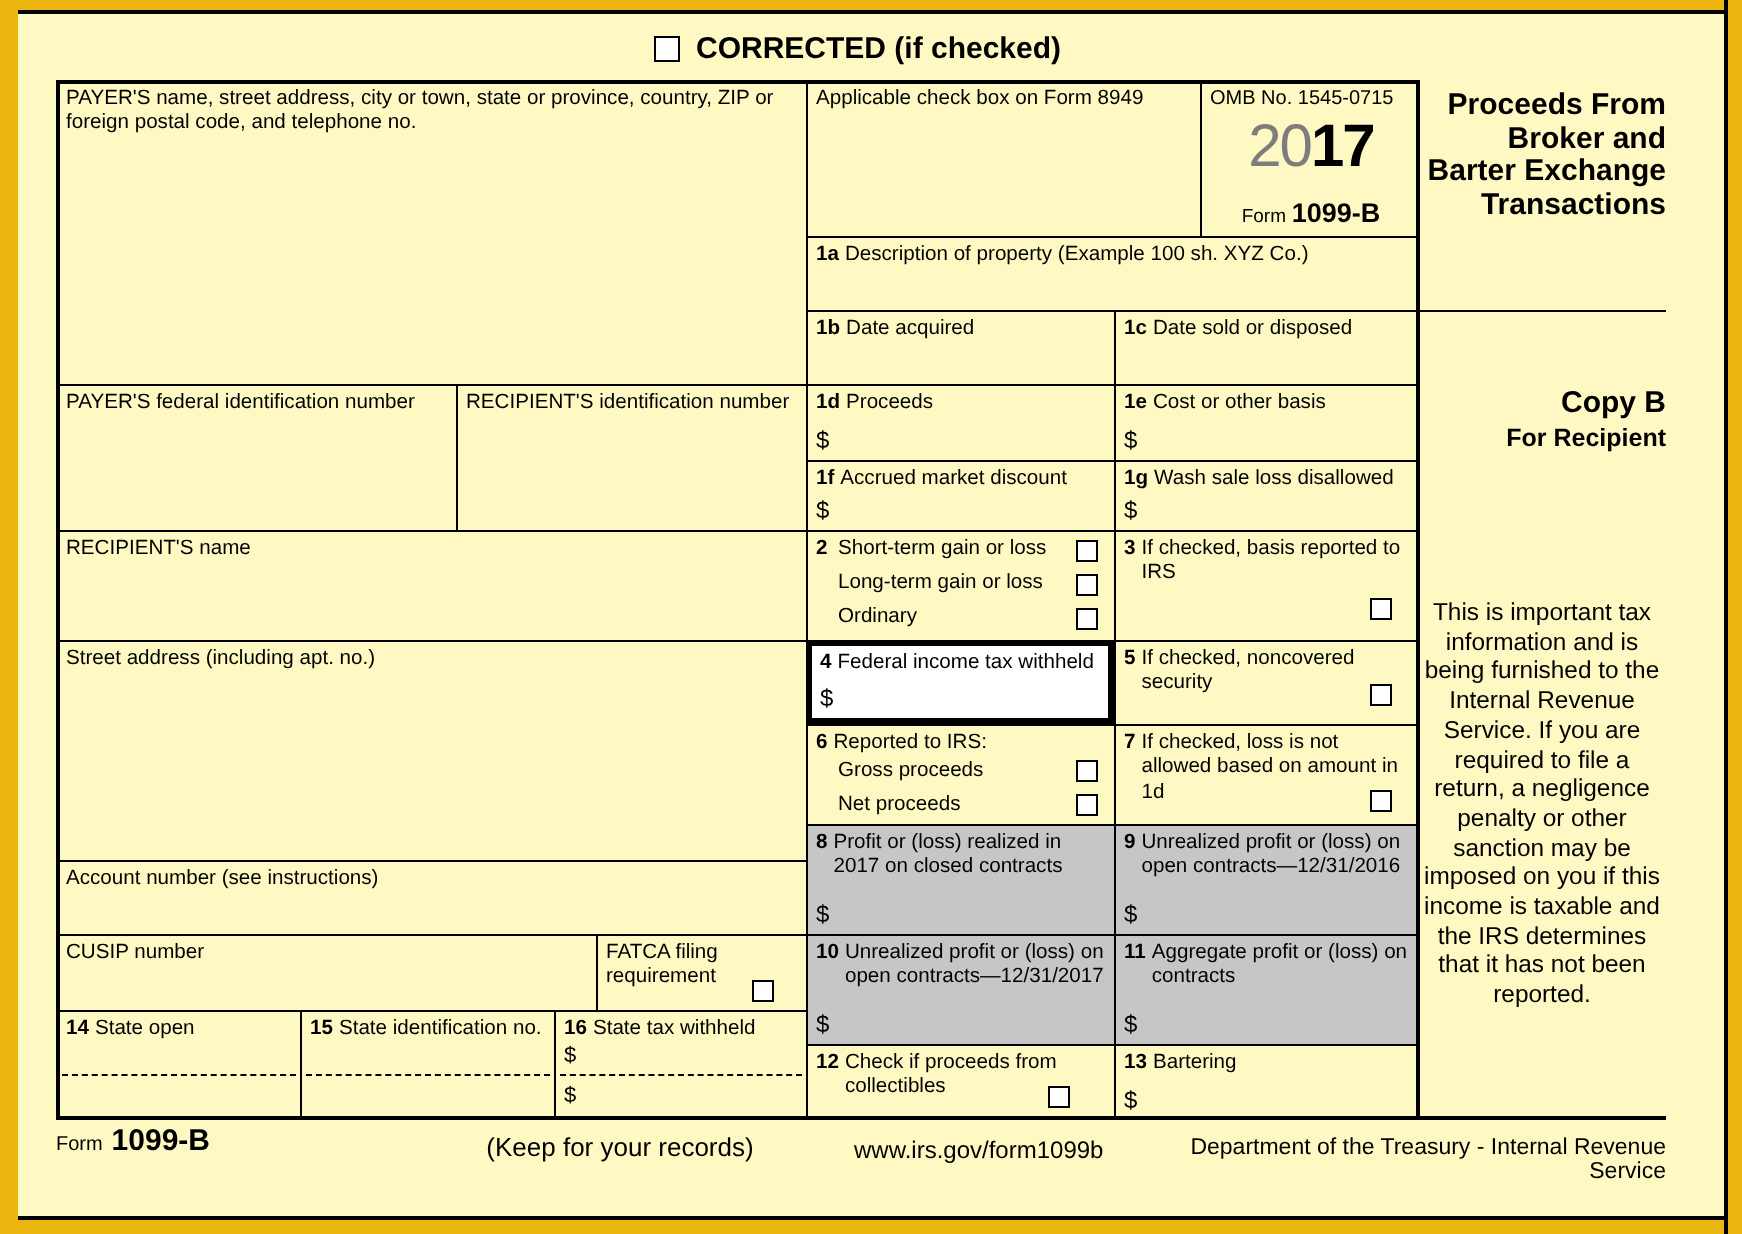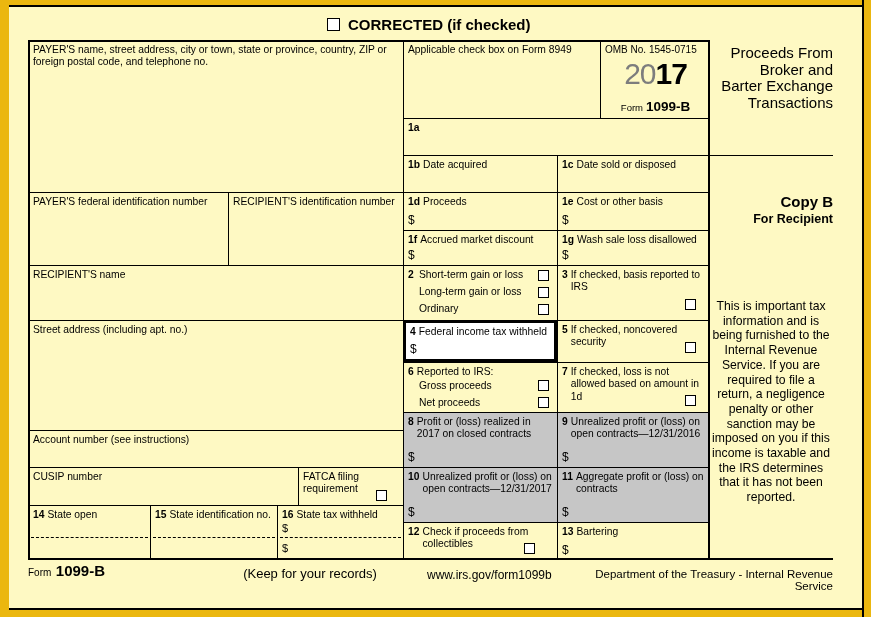--- a/index.html
+++ b/index.html
@@ -19,21 +19,21 @@
   .dollar { position:absolute; left:4px; bottom:3px; font-size:12px; }
   .cb { position:absolute; width:11px; height:11px; border:1.5px solid #000; background:#fff; }
   .opt { position:absolute; left:15px; white-space:nowrap; }
   .dashline { position:absolute; left:2px; right:2px; top:31px; border-top:1.5px dashed #000; }
   .outline { position:absolute; left:28px; top:40px; width:682px; height:520px;
              border:2px solid #000; z-index:10; pointer-events:none; }
   .hline { position:absolute; background:#000; z-index:10; }
   .box4 { border:3px solid #000 !important; z-index:11; background:#fff; }
   .corrected-label { position:absolute; font-size:15px; font-weight:700; }
   .right-title { position:absolute; left:710px; width:123px; text-align:right;
-                 font-size:15px; font-weight:400; line-height:16.5px; }
+                 font-size:15px; font-weight:700; line-height:16.5px; }
   .copy-b { position:absolute; left:710px; width:123px; text-align:right; font-size:15px; font-weight:700; }
   .for-recipient { position:absolute; left:710px; width:123px; text-align:right; font-size:12.5px; font-weight:700; }
   .notice { position:absolute; left:709px; width:124px; text-align:center; font-size:12.2px; line-height:14.7px; }
   .omb-no { font-size:10px; text-align:left; }
   .year { text-align:center; margin-top:3px; font-size:30px; letter-spacing:-1px; line-height:30px; }
   .y20 { color:#7d7d7d; font-weight:400; }
   .y17 { color:#000; font-weight:800; }
   .form-id { position:absolute; bottom:3px; left:0; width:100%; text-align:center; }
   .fw { font-size:9.5px; }
   .fn { font-size:13.5px; font-weight:700; }
@@ -121,20 +121,21 @@
       <span class="y20">20</span><span class="y17">17</span>
     </div>
     <div class="form-id">
       <span class="fw">Form</span>
       <span class="fn">1099-B</span>
     </div>
   </div>
 
   <div class="cell" style="left:403px;top:118px;width:307px;height:37px;">
     <span class="num">1a</span>
+    <span class="lbl">Description of property (Example 100 sh. XYZ Co.)</span>
   </div>
 
   <div class="cell" style="left:403px;top:155px;width:154px;height:37px;">
     <span class="num">1b</span>
     <span class="lbl">Date acquired</span>
   </div>
   <div class="cell" style="left:557px;top:155px;width:153px;height:37px;">
     <span class="num">1c</span>
     <span class="lbl">Date sold or disposed</span>
   </div>

